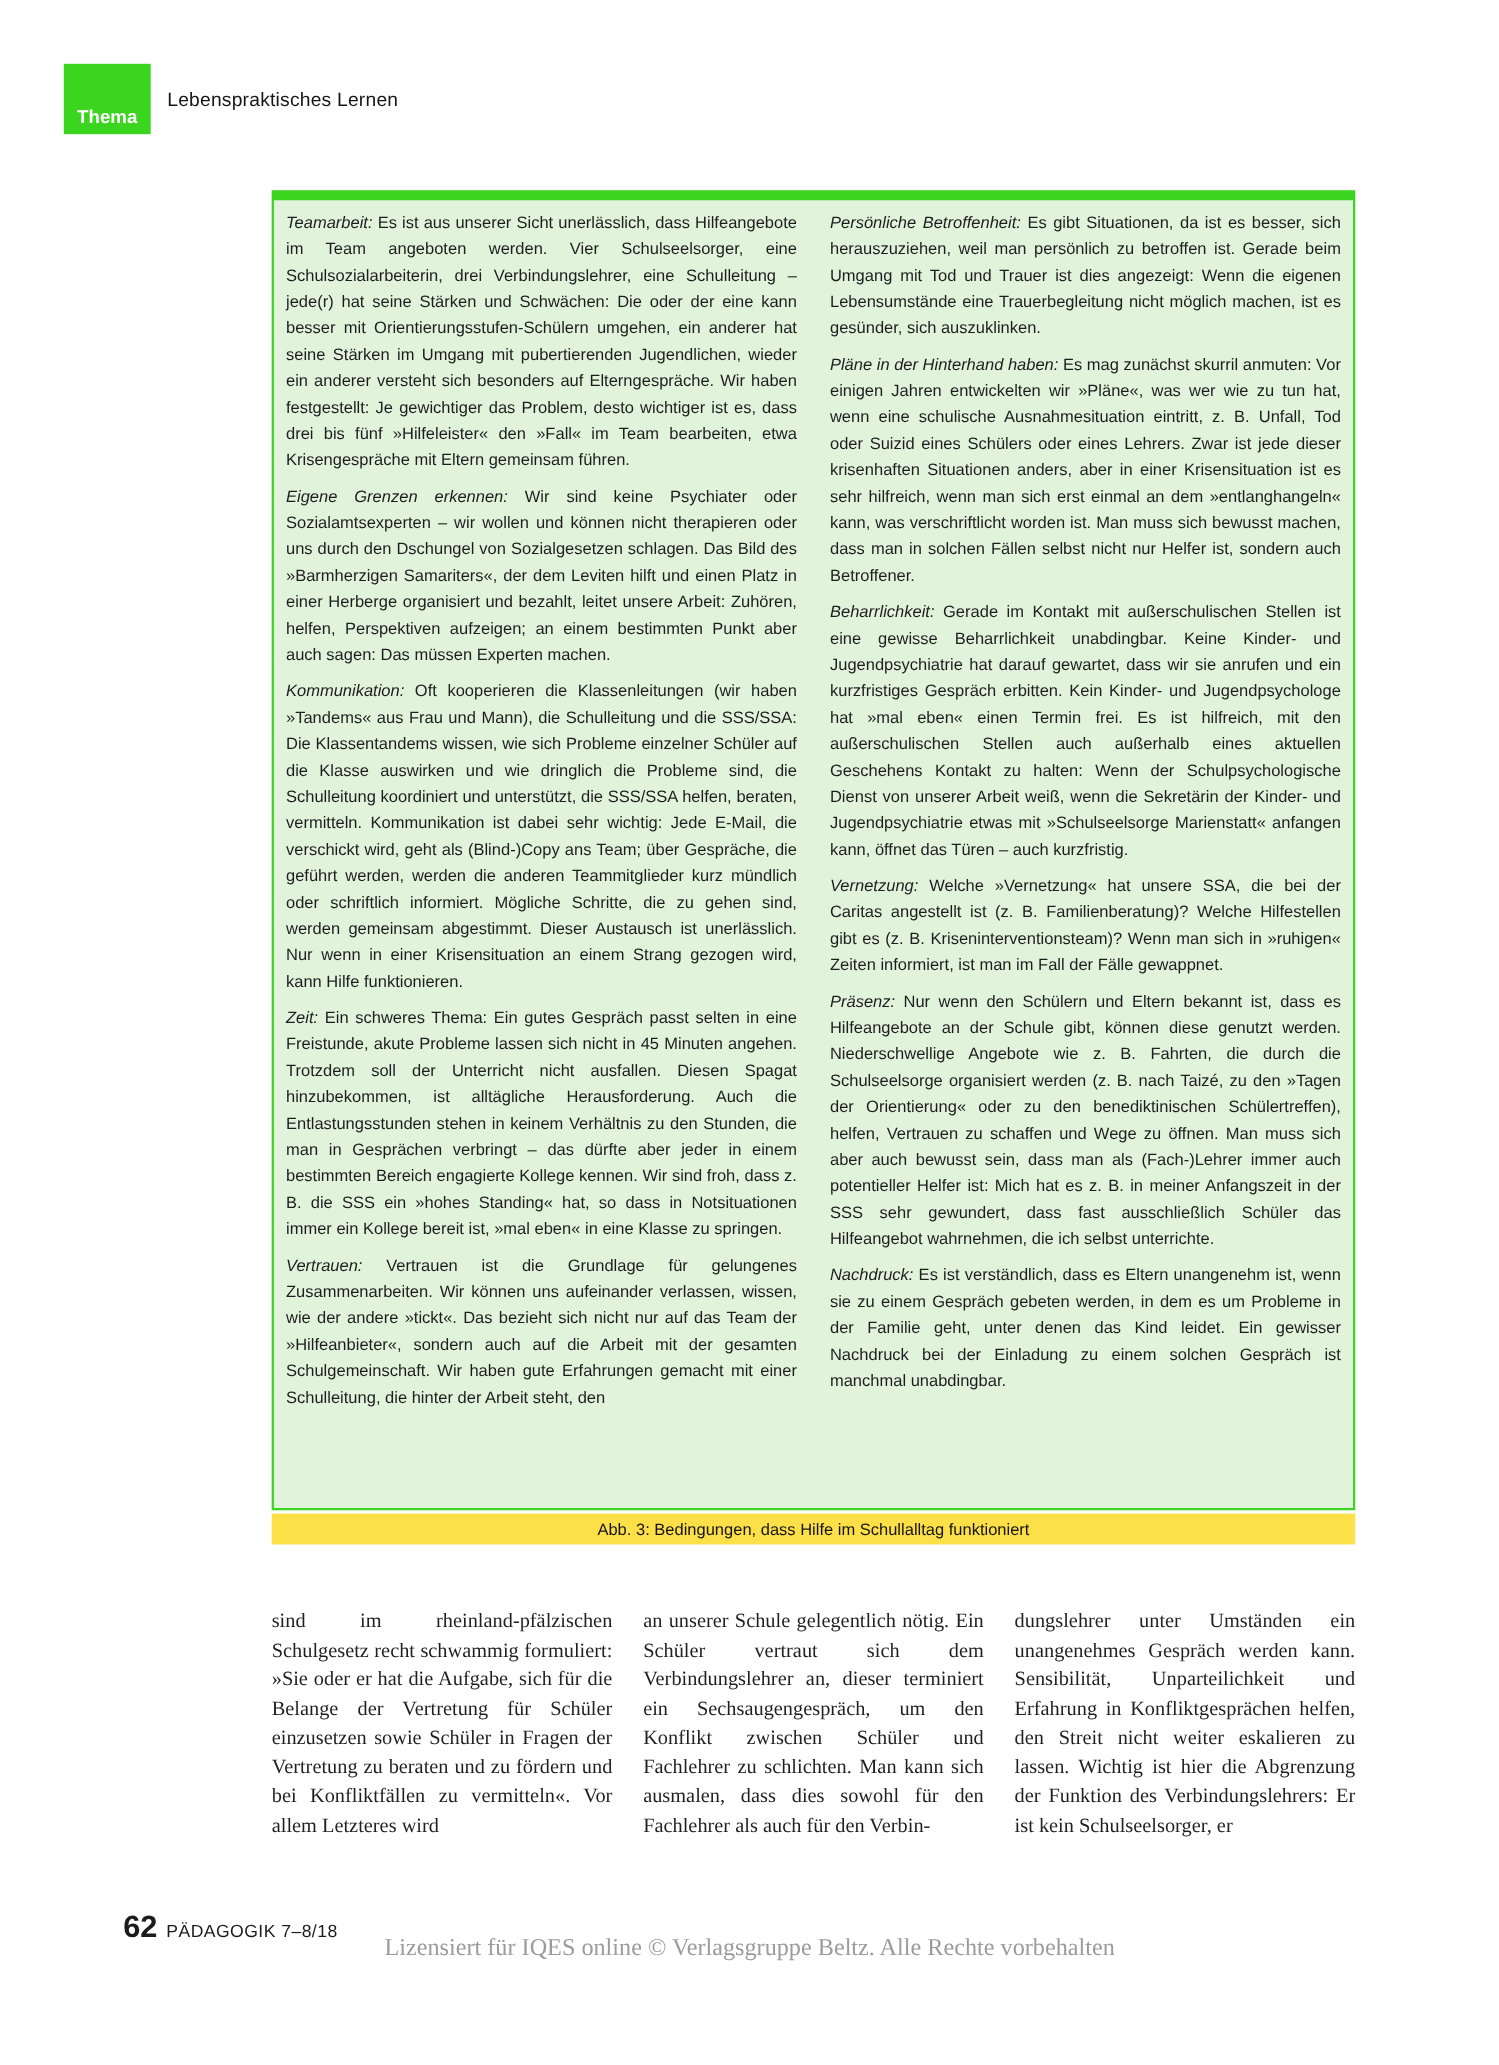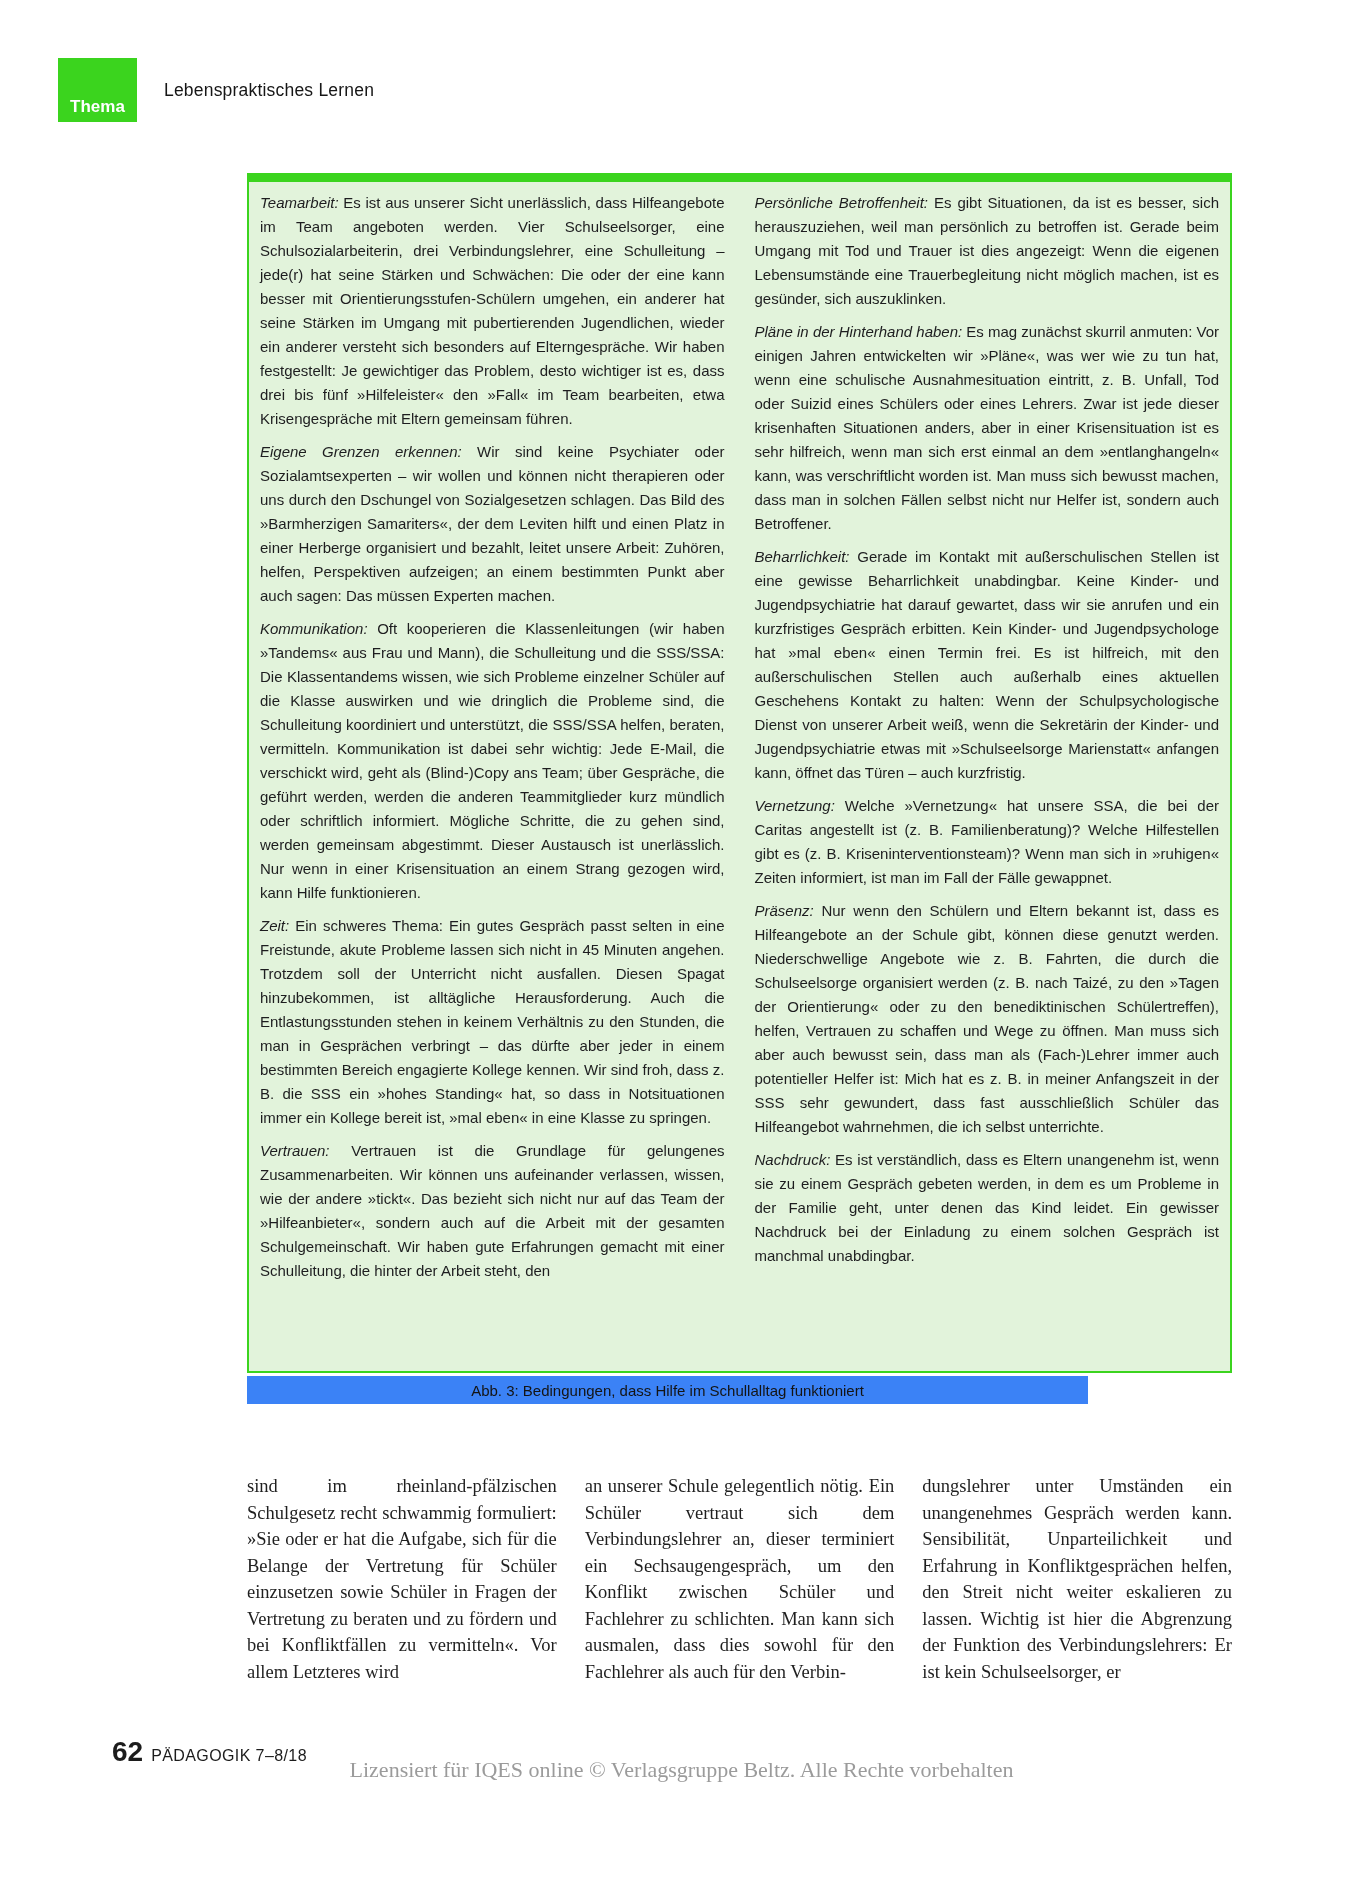--- a/index.html
+++ b/index.html
@@ -9,44 +9,43 @@
   }
   .badge{
     position:absolute;left:58px;top:58px;width:79px;height:64px;
     background:#3bd41e;color:#ffffff;font-weight:bold;font-size:17px;
     display:flex;align-items:flex-end;justify-content:center;
     padding-bottom:5px;box-sizing:border-box;
   }
   .header-title{
     position:absolute;left:152px;top:80px;font-size:17.5px;color:#161616;
     letter-spacing:0.2px;
-    margin-left:12px;
   }
   .infobox{
     position:absolute;left:247px;top:173px;width:985px;height:1200px;
     box-sizing:border-box;background:#e2f3db;
     border:2px solid #3bd41e;border-top-width:9px;
     padding:9px 11px 22px 11px;display:flex;gap:30px;overflow:hidden;
   }
   .ibcol{
     flex:1;font-size:15px;line-height:24px;text-align:justify;color:#1d1d1f;
     hyphens:auto;-webkit-hyphens:auto;
   }
   .ibcol p{margin:0 0 9px 0;}
   .lead{font-style:italic;}
   .caption-bar{
-    position:absolute;left:247px;top:1376px;width:841px;height:28px;
-    background:#3b82f6;display:flex;align-items:center;justify-content:center;
+    position:absolute;left:247px;top:1376px;width:985px;height:28px;
+    background:#fde047;display:flex;align-items:center;justify-content:center;
     font-size:15px;color:#141414;box-sizing:border-box;
   }
   .article{
     position:absolute;left:247px;top:1461px;width:985px;
     display:flex;gap:28px;
     font-family:"Liberation Serif",serif;font-size:18.5px;line-height:26.5px;
-    color:#1f1f1f;text-align:justify;hyphens:auto;margin-top:12px;-webkit-hyphens:auto;
+    color:#1f1f1f;text-align:justify;hyphens:auto;-webkit-hyphens:auto;
   }
   .acol{flex:1;}
   .footer-pageline{
     position:absolute;left:112px;top:1736px;display:flex;align-items:baseline;
     gap:8px;color:#1c1c1c;
   }
   .page-num{font-size:28px;font-weight:bold;}
   .journal{font-size:16px;letter-spacing:0.4px;}
   .license{
     position:absolute;left:0;top:1757px;width:100%;text-align:center;

